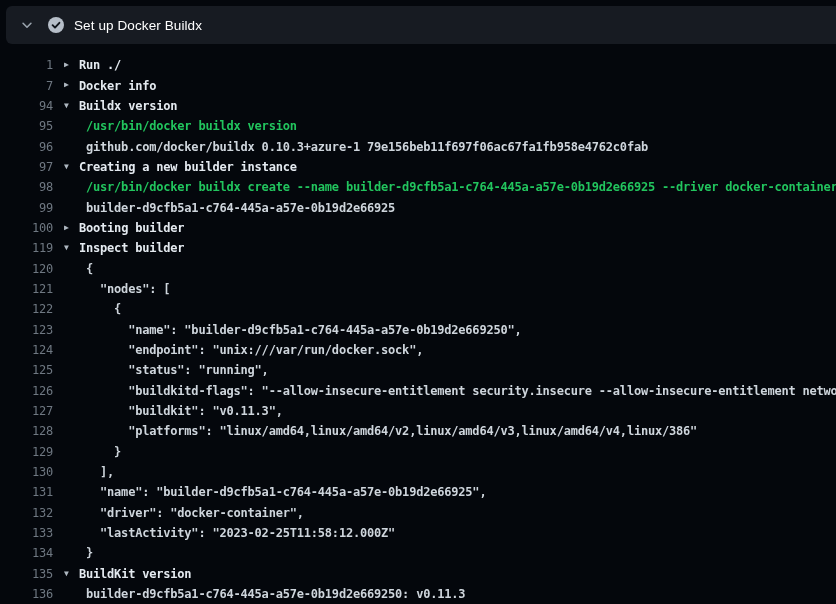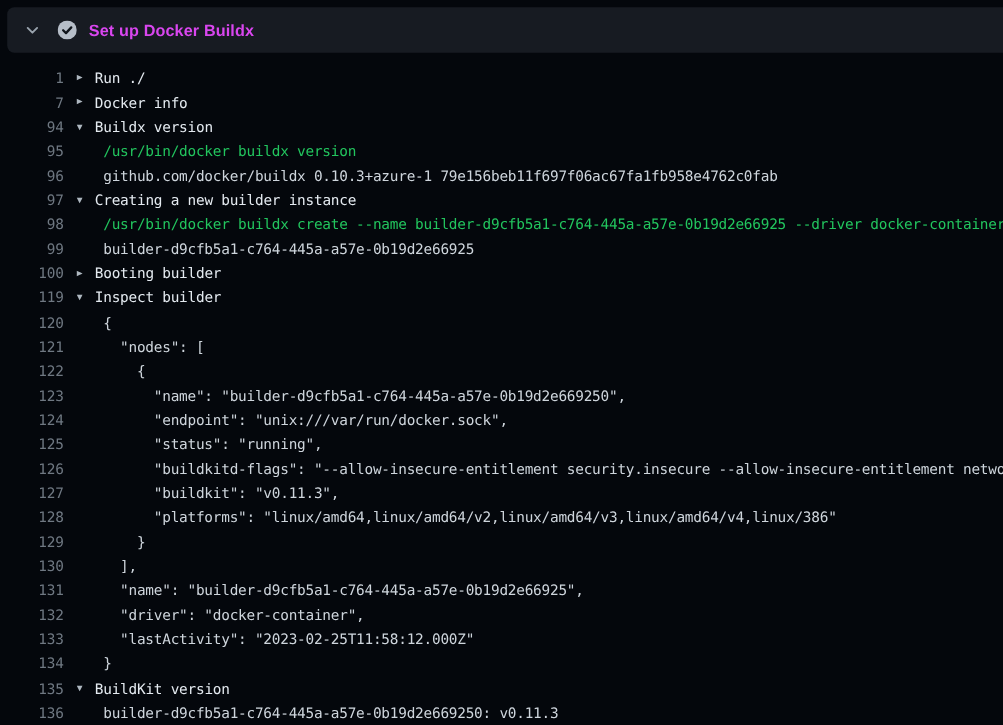--- a/index.html
+++ b/index.html
@@ -30,22 +30,22 @@
   }
   .check-box {
     width: 16px; height: 16px;
     margin-left: 8px;
     display: flex; align-items: center; justify-content: center;
   }
   .step-title {
     margin-left: 10px;
     font-family: "Liberation Sans", "DejaVu Sans", sans-serif;
     font-size: 13.5px;
-    font-weight: 700;
-    color: #d946ef;
+    font-weight: 400;
+    color: #ffffff;
     letter-spacing: 0.1px;
   }
   
   .log-body {
     padding-top: 11px;
     overflow: hidden;
     white-space: pre;
   }
   .line {
     display: flex;
@@ -61,21 +61,21 @@
     color: #6f7882;
     cursor: pointer;
   }
   .line .caret {
     flex: 0 0 20px;
     padding-left: 11px;
     font-size: 8px;
     color: #aeb7c0;
     line-height: 20.35px;
   }
-  .line .text { margin-left: 6px; color: #ced5dc; }
+  .line .text { margin-left: 6px; color: #ced5dc; font-weight: bold; }
   .line.group .text { color: #e4eaf0; cursor: pointer; }
   .line.cmd .text, .line.out .text { margin-left: 13px; }
   .line.cmd .text { color: #22c55e; }
 </style>
 </head>
 <body>
 
 <div class="stage">
 
   <div class="step-header">

